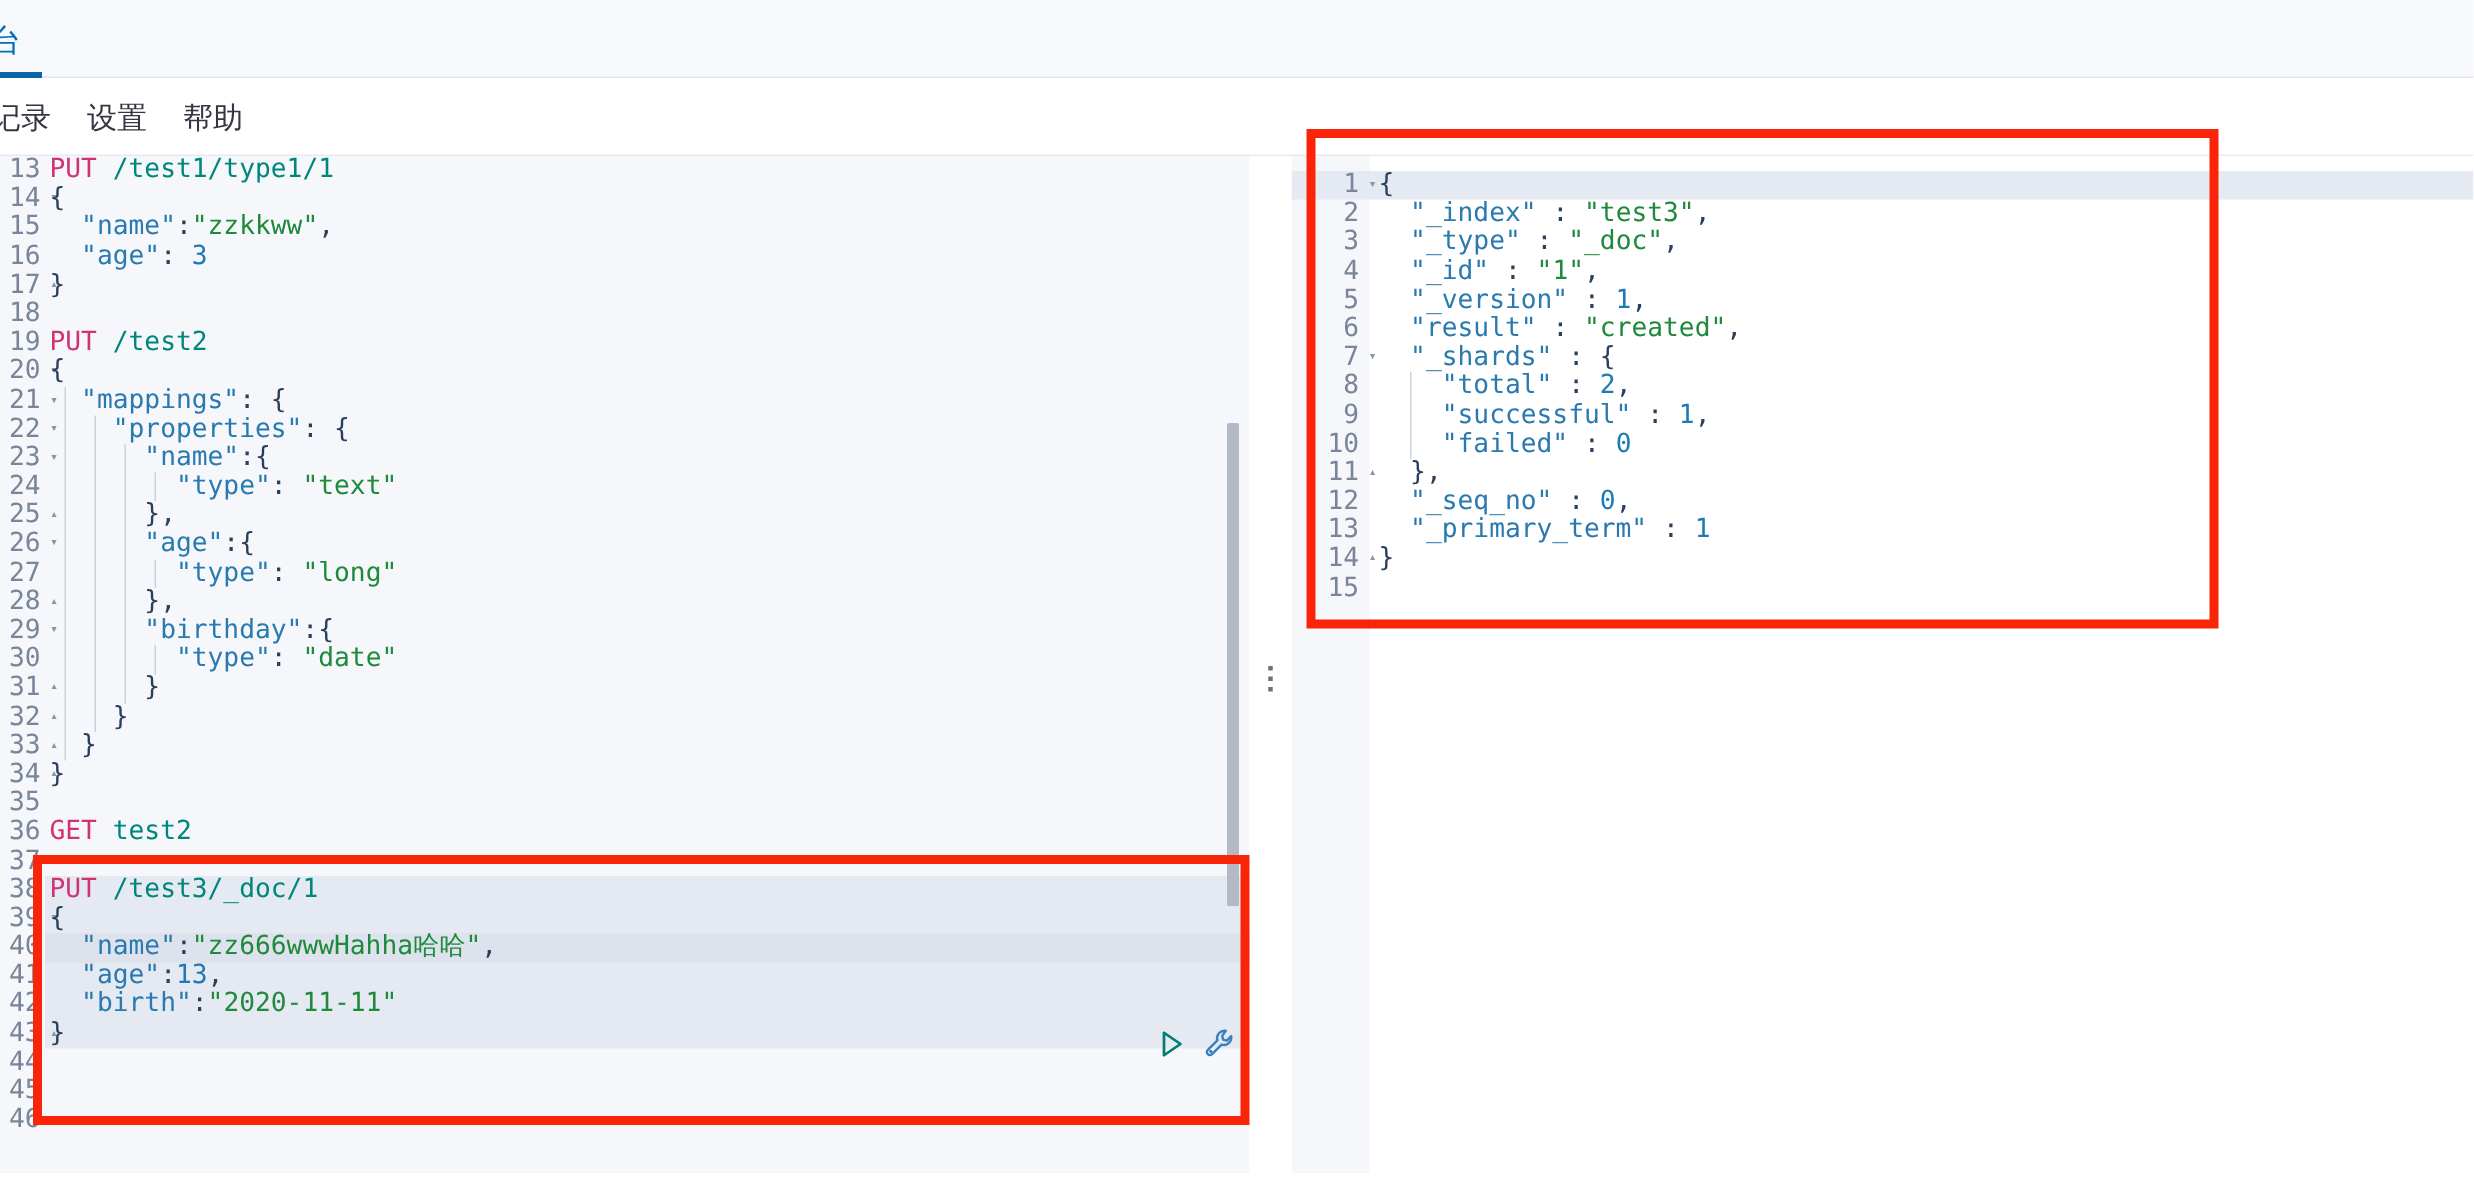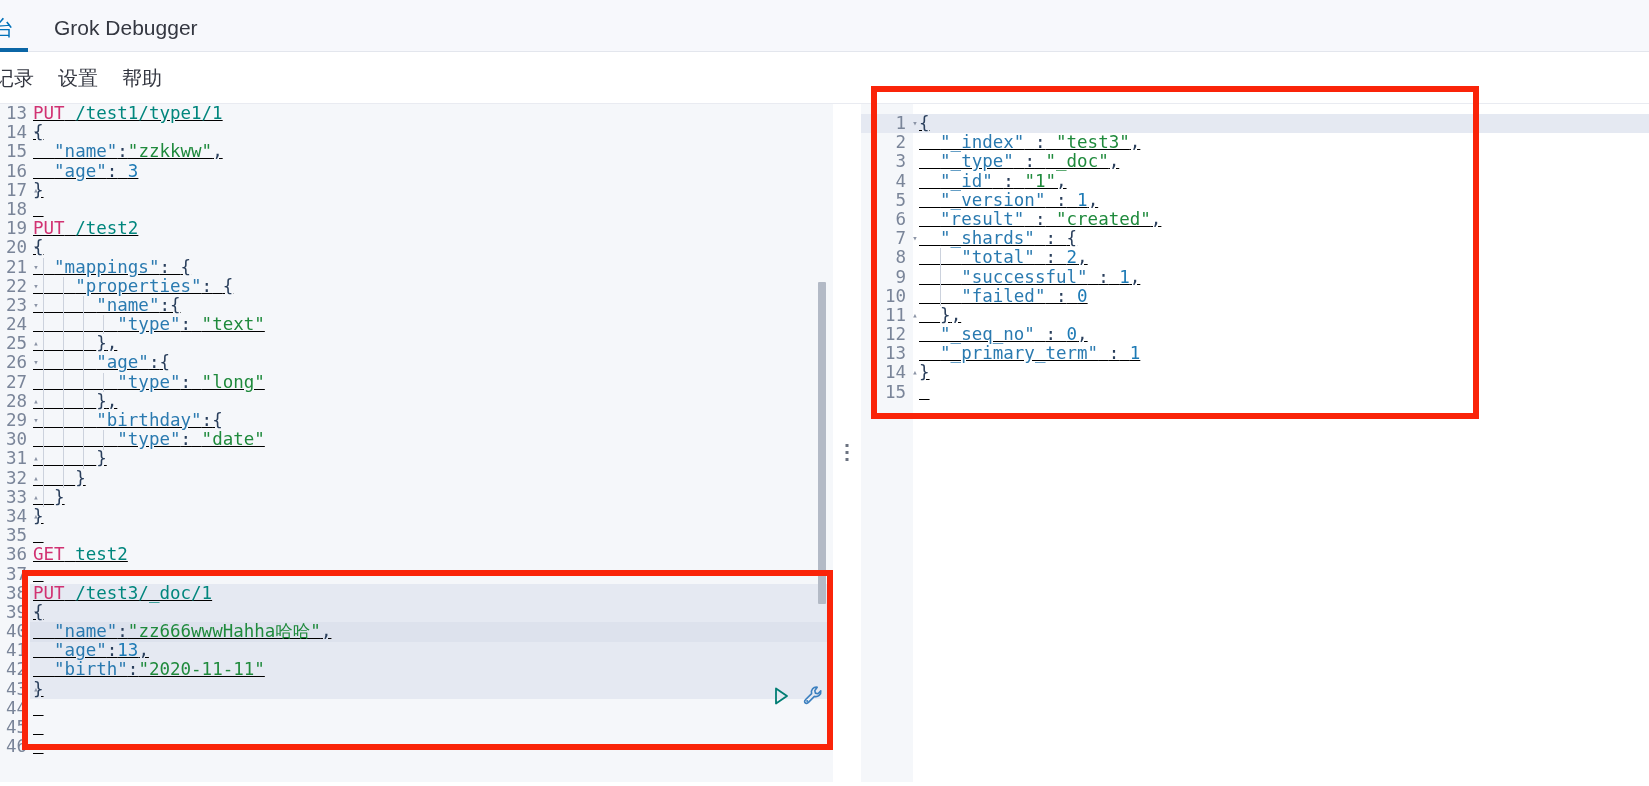--- a/index.html
+++ b/index.html
@@ -71,21 +71,21 @@
     height: 19.2px; line-height: 19.2px; position: relative;
     padding-right: 3px;
   }
   .fold {
     position: absolute; right: -11px; top: 0; width: 10px; height: 19.2px;
     line-height: 19.2px; font-size: 9px; color: #8b94a6; text-align: center;
   }
   .codebody {
     position: absolute; left: 33px; top: 0; right: 0; height: 682px;
   }
-  .cl { height: 19.2px; line-height: 19.2px; text-decoration: underline; }
+  .cl { height: 19.2px; line-height: 19.2px; }
   .indent-guide {
     position: absolute; width: 1px; background: #ccd2dd; top: 0;
   }
 
   
   .t-method { color: #d13272; }
   .t-url    { color: #00867d; }
   .t-key    { color: #2a7ab0; }
   .t-str    { color: #1f8a3c; }
   .t-num    { color: #1d7ab5; }
@@ -162,23 +162,20 @@
     background: #ffffff;
   }
 </style>
 </head>
 <body>
 
 <div id="topbar">
   <div class="tabs">
     <div class="tab active">
       <span>制台</span>
-    </div>
-    <div class="tab">
-      <span>Grok Debugger</span>
     </div>
   </div>
 </div>
 
 <div id="menubar">
   <div class="menu-row">
     <div class="menu-item">
       <span>史记录</span>
     </div>
     <div class="menu-item">

